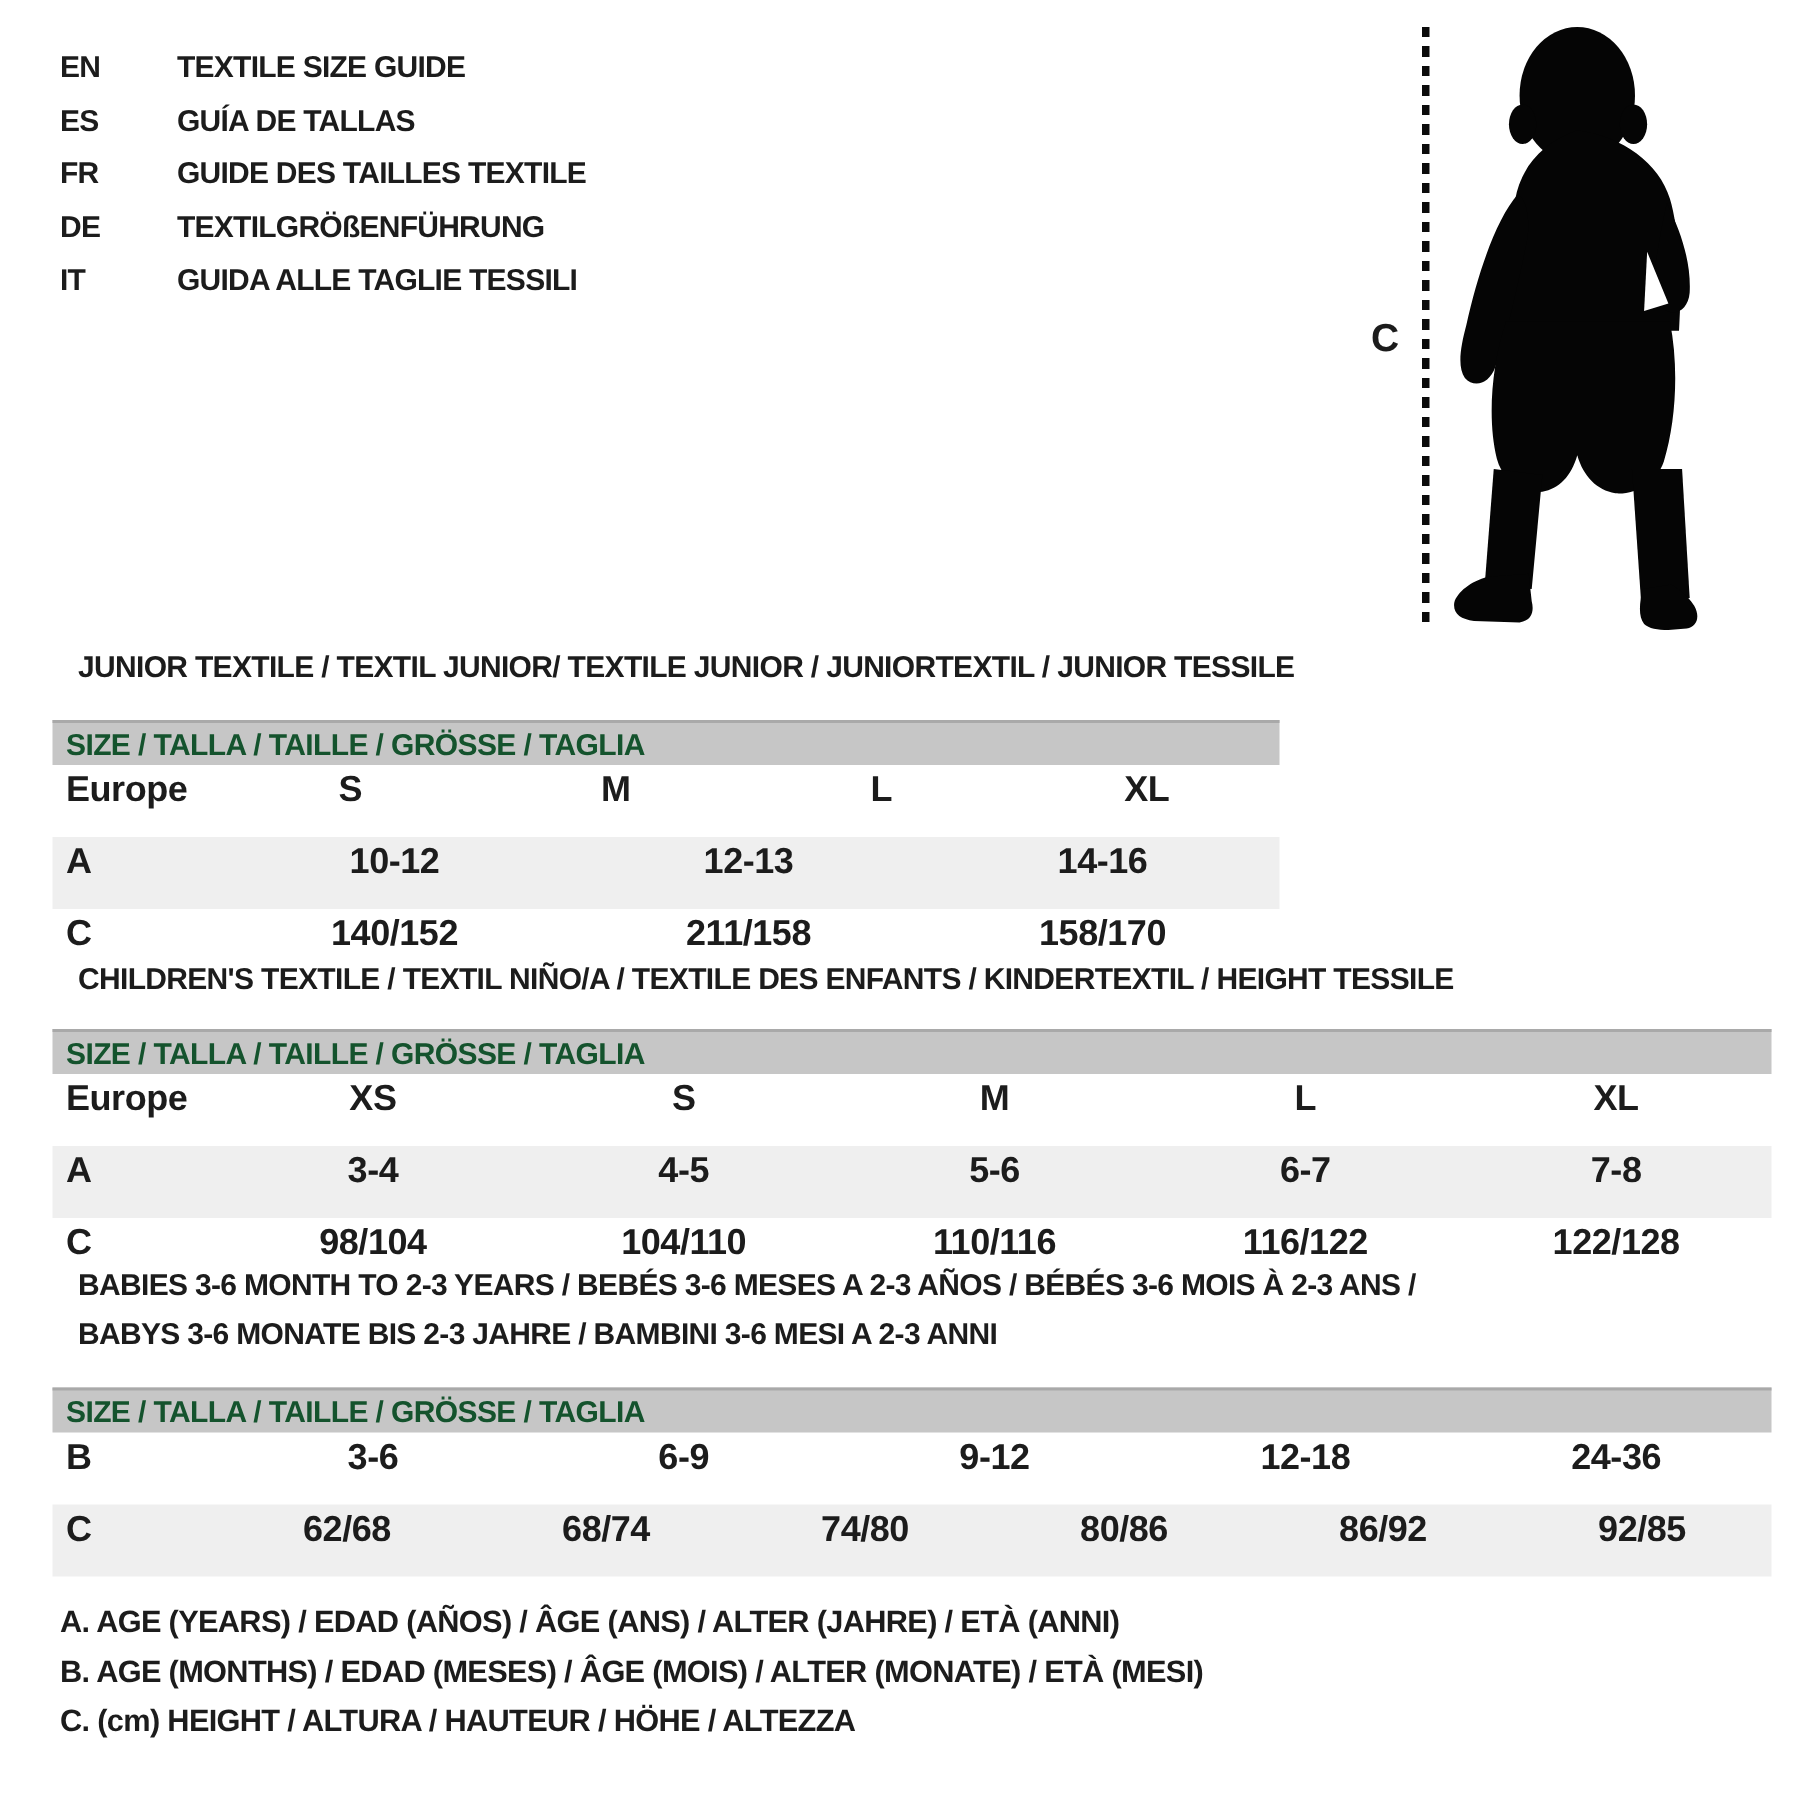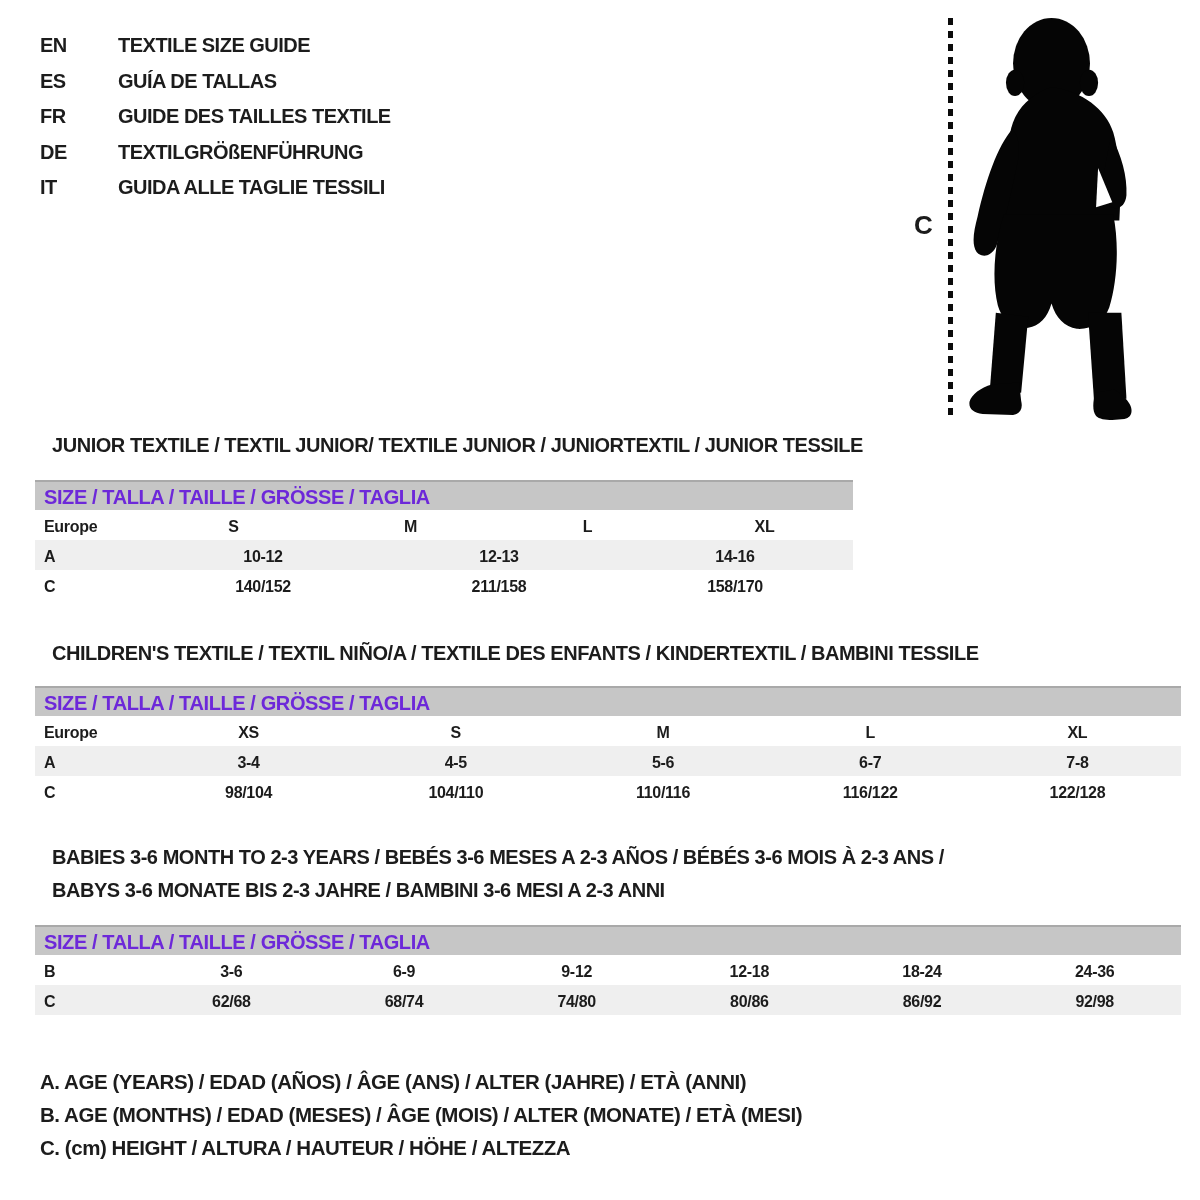--- a/index.html
+++ b/index.html
@@ -17,25 +17,25 @@
     position:absolute;left:948px;top:18px;width:5px;height:400px;
     background:repeating-linear-gradient(to bottom,#0b0b0b 0 7px,transparent 7px 13px);
   }
   .c-label{position:absolute;left:914px;top:210px;font-size:26px;}
   .silhouette{position:absolute;left:967px;top:16px;width:166px;height:404px;}
   
   .sec-title{font-size:20px;letter-spacing:-0.45px;white-space:nowrap;margin-left:12px;}
   
   .table{position:absolute;}
   .sizebar{
-    height:30px;line-height:30px;background:#c6c6c6;color:#6d28d9;
+    height:30px;line-height:30px;background:#c6c6c6;color:#14532d;
     padding-left:9px;font-size:20px;letter-spacing:-0.4px;
     border-top:2px solid #a9a9a9;box-sizing:border-box;
   }
-  .trow{display:flex;height:30px;line-height:34px;font-size:16px;letter-spacing:-0.3px;justify-content:center;}
+  .trow{display:flex;height:48px;line-height:34px;font-size:24px;letter-spacing:-0.3px;justify-content:center;}
   .trow .label{width:110px;padding-left:9px;flex:none;text-align:left;box-sizing:border-box;}
   .tcell{flex:1;text-align:center;}
   .shade{background:#efefef;}
   
   .legend-line{font-size:20.5px;letter-spacing:-0.45px;white-space:nowrap;}
 </style>
 </head>
 <body>
 
 <div class="abs lang" style="left:40px;top:34px">
@@ -90,21 +90,21 @@
     <span class="tcell">14-16</span>
   </div>
   <div class="trow">
     <span class="tcell label">C</span>
     <span class="tcell">140/152</span>
     <span class="tcell">211/158</span>
     <span class="tcell">158/170</span>
   </div>
 </div>
 
-<div class="abs sec-title" style="left:40px;top:642px">CHILDREN'S TEXTILE / TEXTIL NIÑO/A / TEXTILE DES ENFANTS / KINDERTEXTIL / BAMBINI TESSILE</div>
+<div class="abs sec-title" style="left:40px;top:642px">CHILDREN'S TEXTILE / TEXTIL NIÑO/A / TEXTILE DES ENFANTS / KINDERTEXTIL / HEIGHT TESSILE</div>
 <div class="table" style="left:35px;top:686px;width:1146px">
   <div class="sizebar">SIZE / TALLA / TAILLE / GRÖSSE / TAGLIA</div>
   <div class="trow">
     <span class="tcell label">Europe</span>
     <span class="tcell">XS</span>
     <span class="tcell">S</span>
     <span class="tcell">M</span>
     <span class="tcell">L</span>
     <span class="tcell">XL</span>
   </div>
@@ -129,29 +129,28 @@
 <div class="abs sec-title" style="left:40px;top:846px">BABIES 3-6 MONTH TO 2-3 YEARS / BEBÉS 3-6 MESES A 2-3 AÑOS / BÉBÉS 3-6 MOIS À 2-3 ANS /</div>
 <div class="abs sec-title" style="left:40px;top:879px">BABYS 3-6 MONATE BIS 2-3 JAHRE / BAMBINI 3-6 MESI A 2-3 ANNI</div>
 <div class="table" style="left:35px;top:925px;width:1146px">
   <div class="sizebar">SIZE / TALLA / TAILLE / GRÖSSE / TAGLIA</div>
   <div class="trow">
     <span class="tcell label">B</span>
     <span class="tcell">3-6</span>
     <span class="tcell">6-9</span>
     <span class="tcell">9-12</span>
     <span class="tcell">12-18</span>
-    <span class="tcell">18-24</span>
     <span class="tcell">24-36</span>
   </div>
   <div class="trow shade">
     <span class="tcell label">C</span>
     <span class="tcell">62/68</span>
     <span class="tcell">68/74</span>
     <span class="tcell">74/80</span>
     <span class="tcell">80/86</span>
     <span class="tcell">86/92</span>
-    <span class="tcell">92/98</span>
+    <span class="tcell">92/85</span>
   </div>
 </div>
 
 <div class="abs legend-line" style="left:40px;top:1070px">A. AGE (YEARS) / EDAD (AÑOS) / ÂGE (ANS) / ALTER (JAHRE) / ETÀ (ANNI)</div>
 <div class="abs legend-line" style="left:40px;top:1103px">B. AGE (MONTHS) / EDAD (MESES) / ÂGE (MOIS) / ALTER (MONATE) / ETÀ (MESI)</div>
 <div class="abs legend-line" style="left:40px;top:1136px">C. (cm) HEIGHT / ALTURA / HAUTEUR / HÖHE / ALTEZZA</div>
 
 </body></html>

